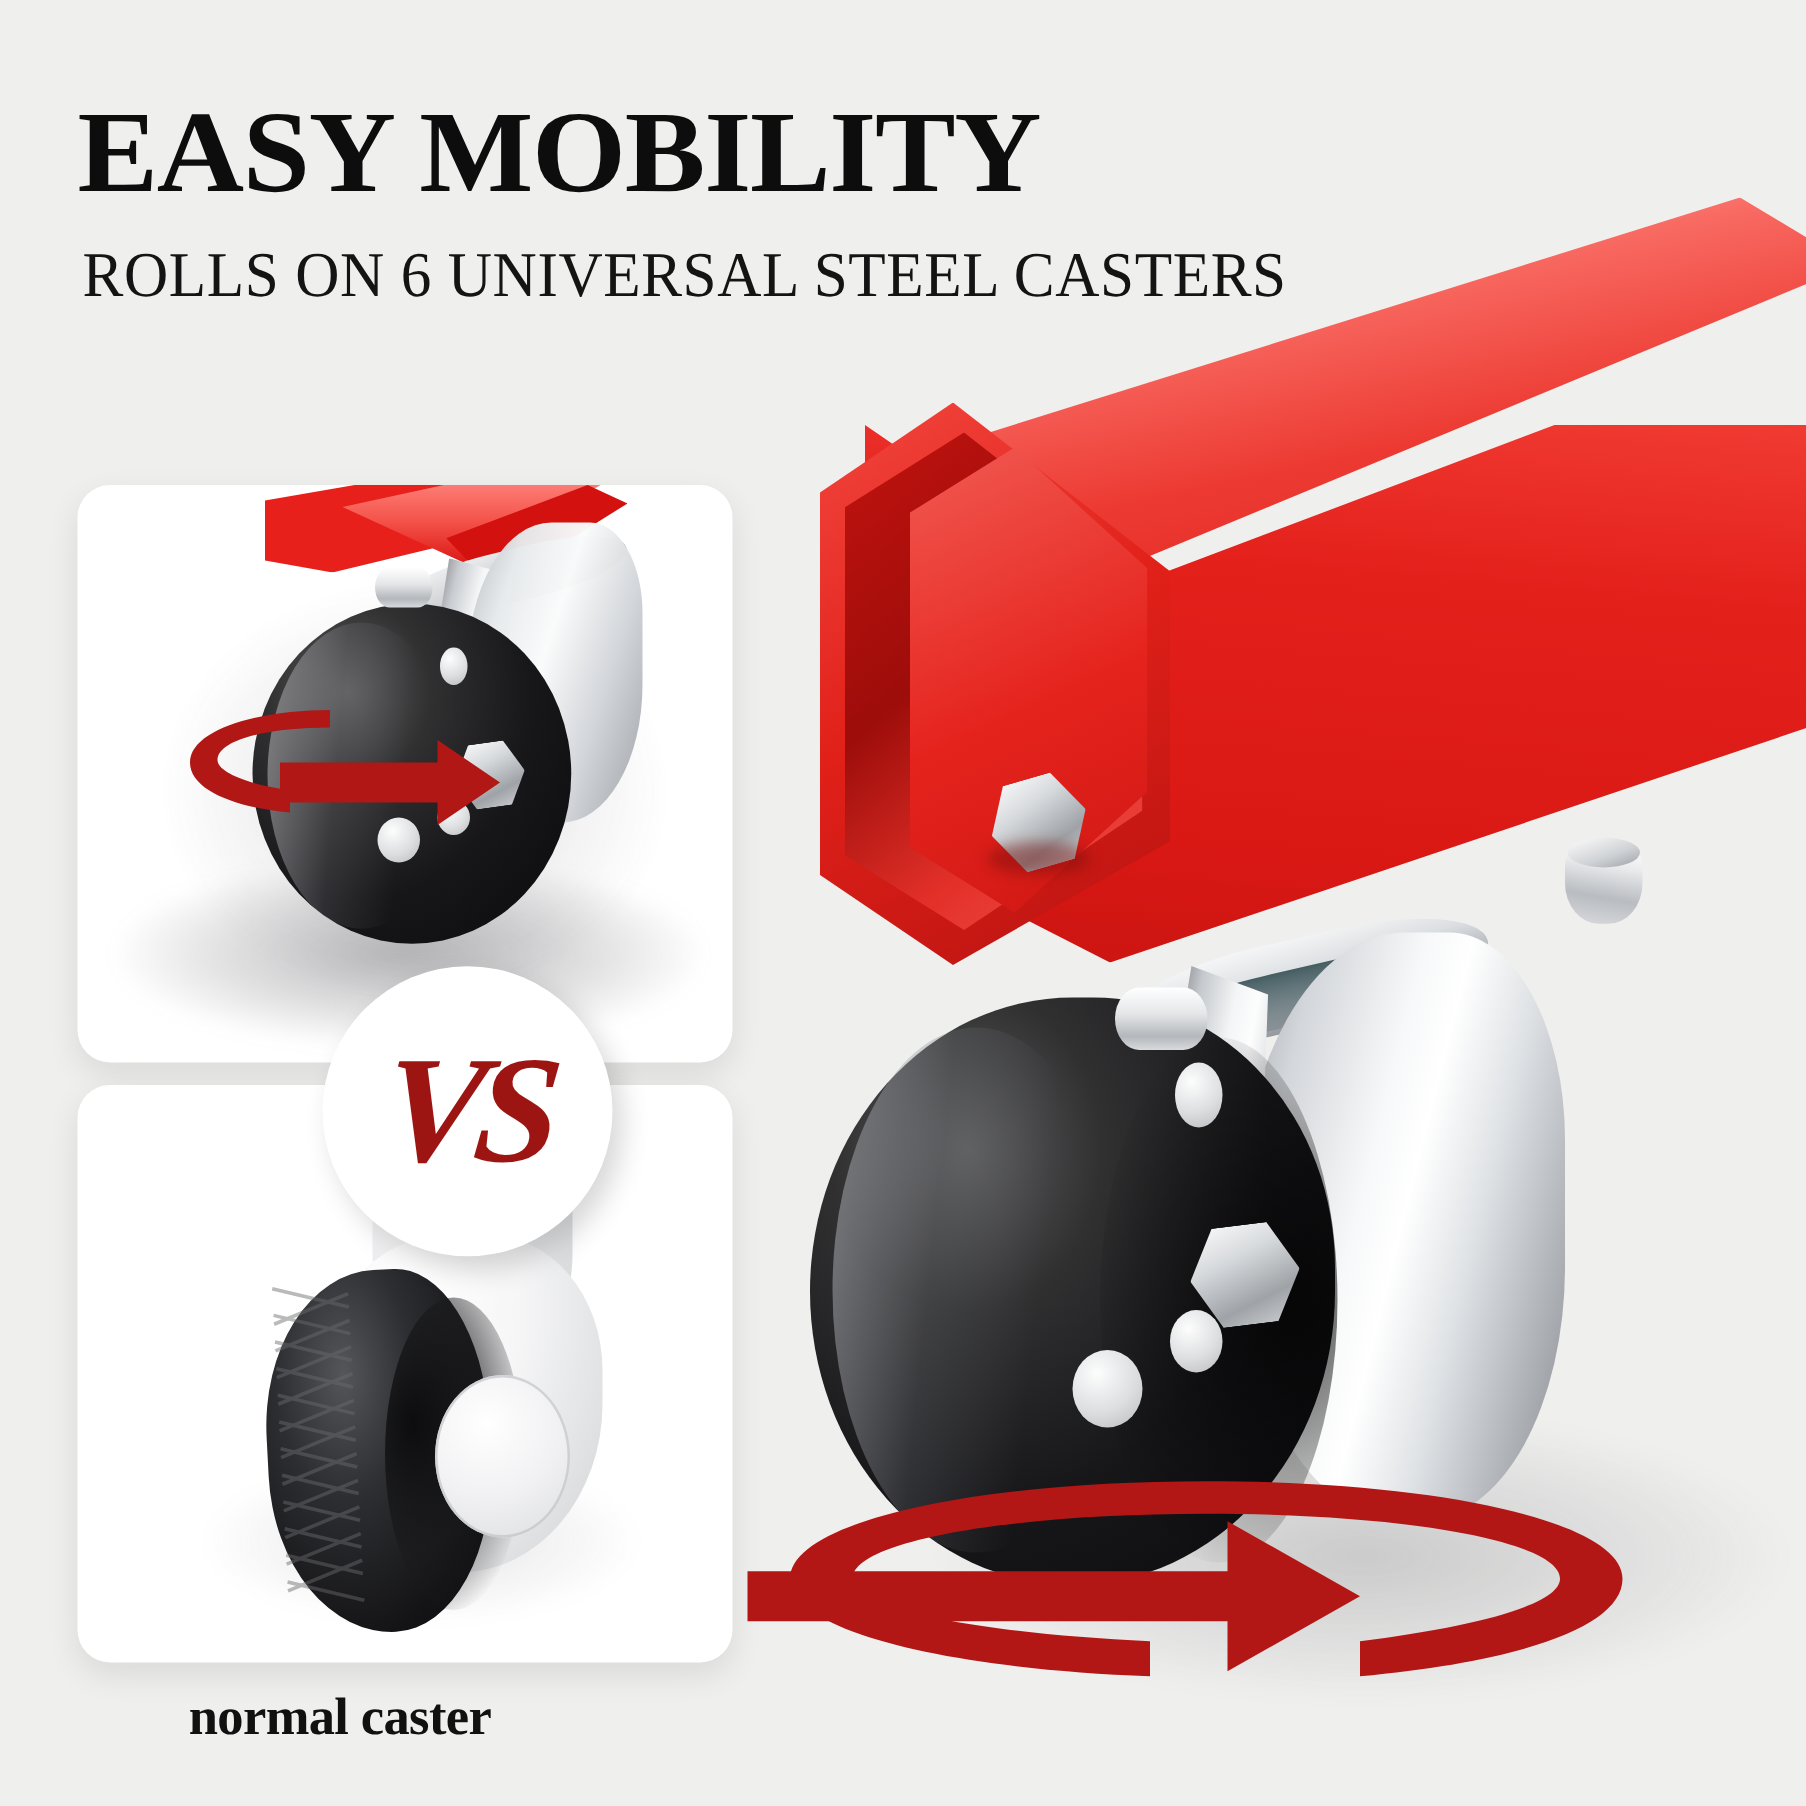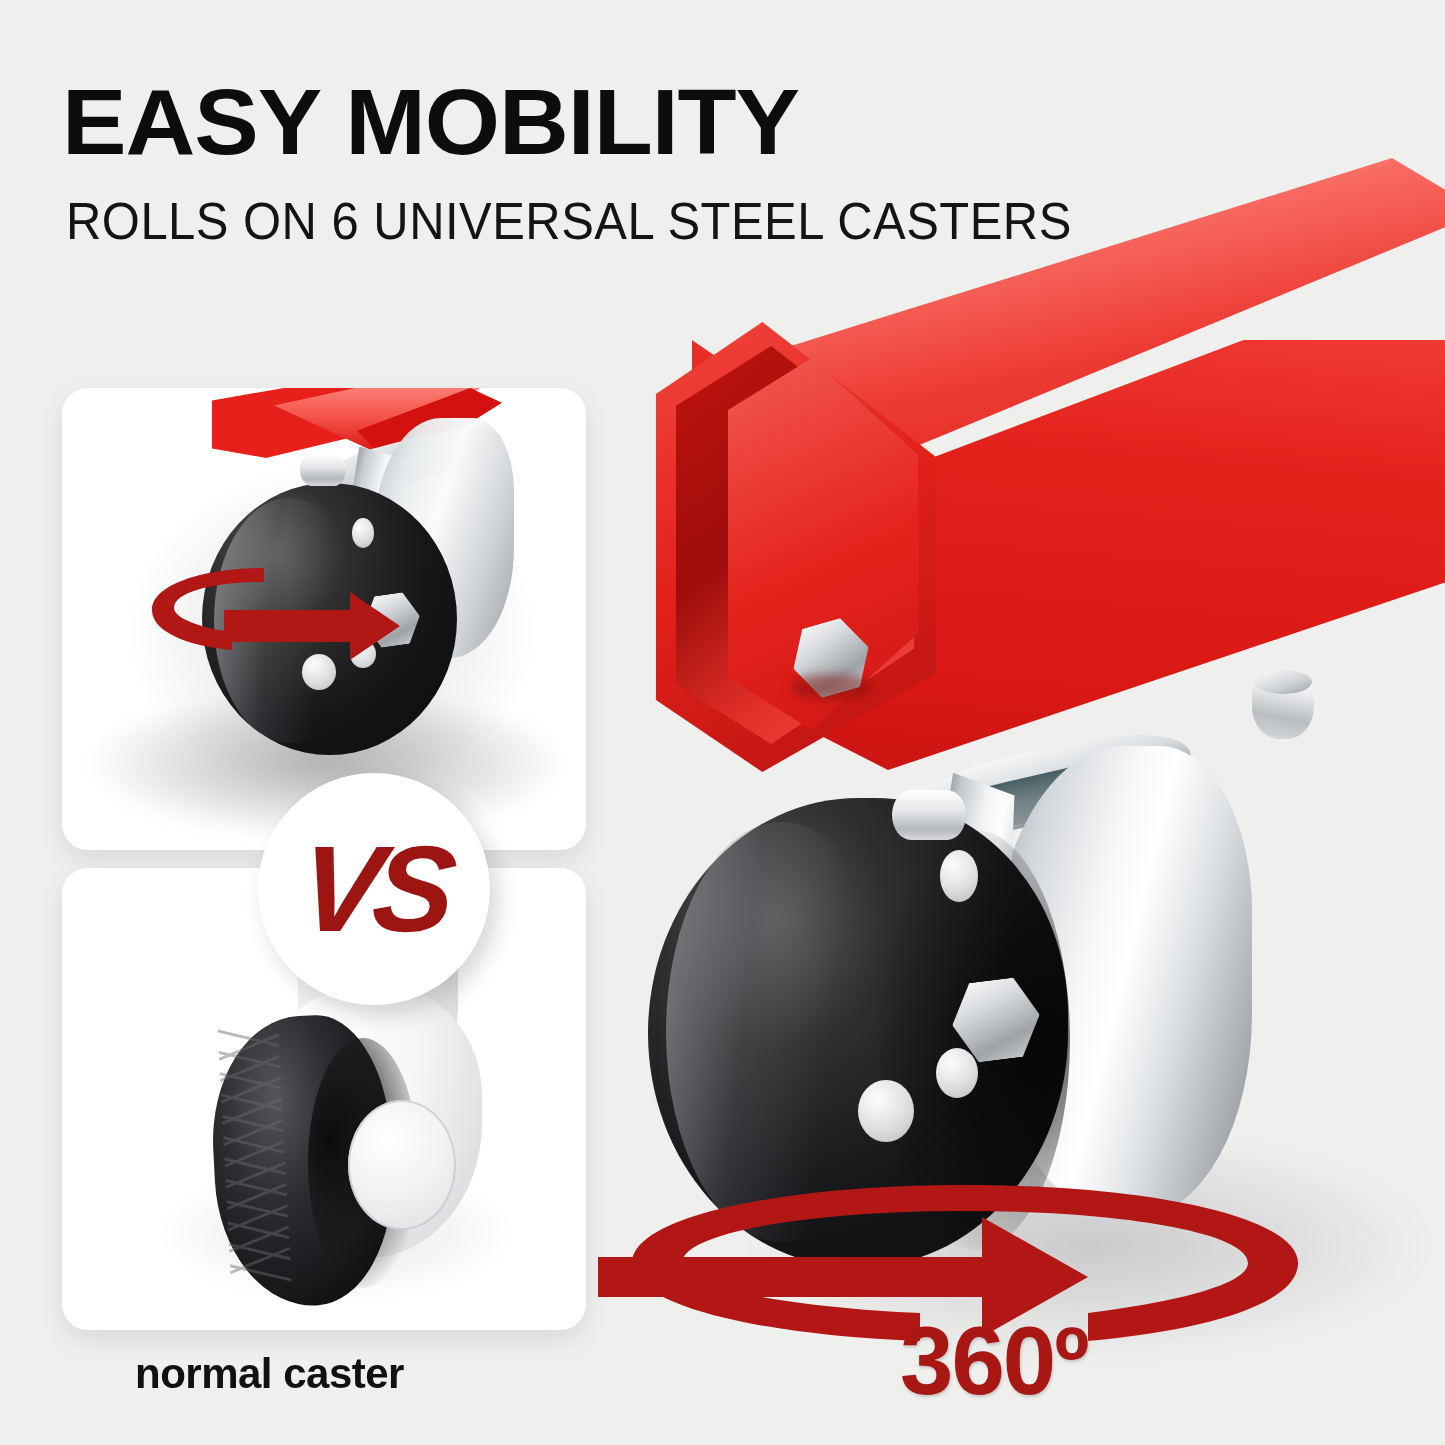--- a/index.html
+++ b/index.html
@@ -4,21 +4,21 @@
 <title>Easy Mobility Product Infographic</title>
 <style>
   html,body{margin:0;padding:0;}
   body{
     width:1445px;height:1445px;
     background:#efefee;
     font-family:"Liberation Sans",sans-serif;
     overflow:hidden;
     position:relative;
   }
-  #stage{position:relative;width:1445px;height:1445px;overflow:hidden;background:#efefee;}
+  #stage{position:relative;width:1445px;height:1445px;overflow:hidden;background:#efefee;font-family:Liberation Serif, serif;}
 
   
   .headline{
     position:absolute;left:62px;top:76px;
     font-size:93px;line-height:1;
     font-weight:bold;color:#0d0d0d;
     letter-spacing:-1px;
     transform:scaleX(1.04);
     transform-origin:left center;
     white-space:nowrap;
@@ -33,21 +33,21 @@
     white-space:nowrap;
   }
 
   
   .label-steel{
     position:absolute;left:92px;top:320px;
     font-size:44px;font-weight:bold;color:#9c1210;
     letter-spacing:-0.5px;white-space:nowrap;
   }
   .label-normal{
-    position:absolute;left:135px;top:1350px;
+    position:absolute;left:151px;top:1350px;
     font-size:42px;font-weight:bold;color:#111;
     letter-spacing:-0.5px;white-space:nowrap;
   }
 
   
   .card{
     position:absolute;left:62px;width:524px;
     background:#fff;border-radius:26px;
     box-shadow:0 10px 26px rgba(0,0,0,.09);
     overflow:hidden;
@@ -318,15 +318,14 @@
                C 658 118, 594 136, 498 148
                L 498 176
                C 628 164, 708 136, 708 98
                C 708 52, 560 20, 375 20 Z" fill="#b31715"></path>
 
       <path d="M8 92 L 392 92 L 392 52 L 498 112 L 392 172 L 392 132 L 8 132 Z" fill="#b31715"></path>
     </svg>
 
   </div>
 
-  <div class="label-360">360º</div>
 
 </div>
 
 </body></html>

